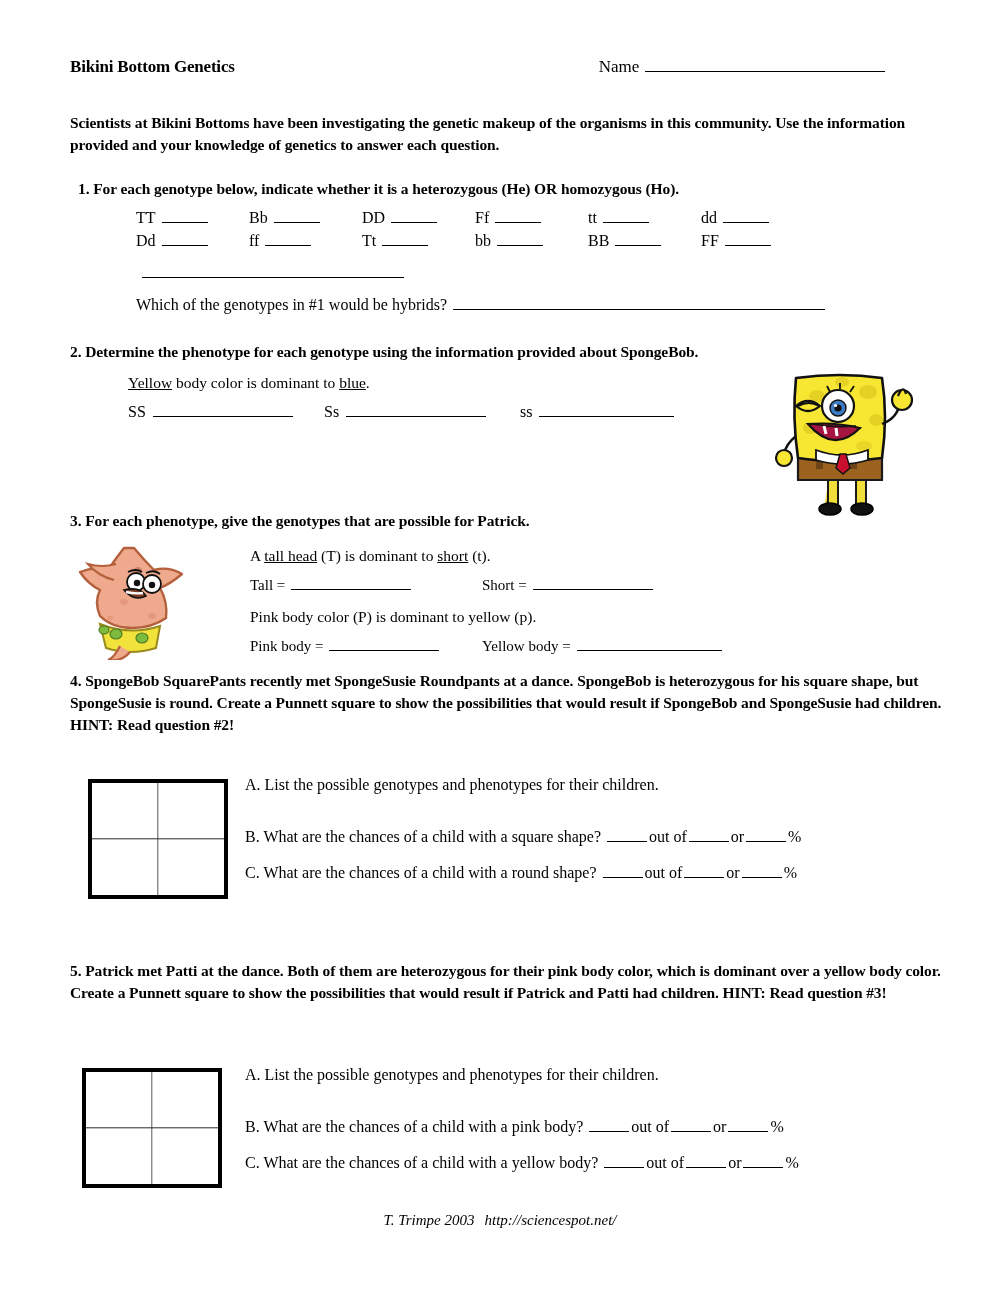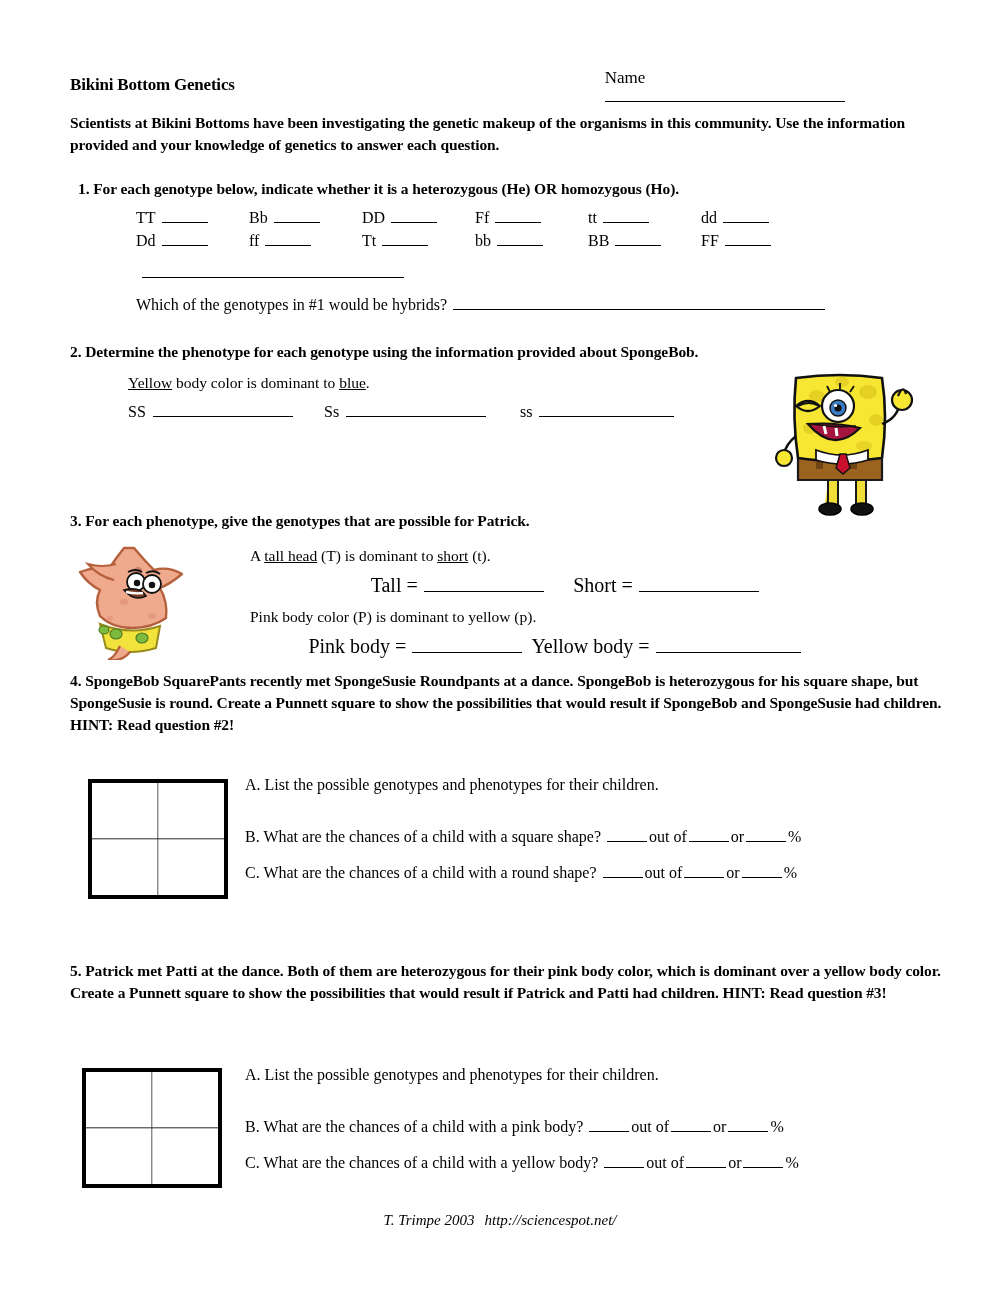--- a/index.html
+++ b/index.html
@@ -10,27 +10,27 @@
     background: #ffffff;
     font-family: "Liberation Serif", "DejaVu Serif", serif;
     color: #000000;
     position: relative;
     overflow: hidden;
   }
   .page { position: relative; width: 1000px; height: 1291px; padding: 0; }
 
   
   .header-row {
-    position: absolute; left: 70px; top: 68px; width: 860px;
-    display: flex; align-items: center;
+    position: absolute; left: 70px; top: 57px; width: 860px;
+    display: flex; align-items: flex-end;
   }
   .doc-title {
     font-weight: bold; font-size: 17px; letter-spacing: -0.2px;
   }
-  .name-group { margin-left: 364px; display: flex; align-items: baseline; flex-direction: column; }
+  .name-group { margin-left: 364px; display: flex; align-items: baseline; }
   .name-label { font-size: 17px; }
   .name-rule {
     display: inline-block; width: 240px; border-bottom: 1.3px solid #000;
     margin-left: 6px; height: 14px;
   }
 
   .intro {
     position: absolute; left: 70px; top: 112px; width: 865px;
     font-weight: bold; font-size: 15.5px; line-height: 22px;
     letter-spacing: -0.1px;
@@ -65,21 +65,21 @@
   .q1-sub { margin-top: 11px; font-size: 16px; white-space: nowrap; }
   .q1-sub .blank { margin-left: 6px; }
 
   
   .pheno-row { display: flex; margin-top: 8px; font-size: 16px; }
   .pheno-cell { width: 196px; white-space: nowrap; }
   .pheno-cell .blank { margin-left: 7px; width: 140px; }
   .pheno-cell.narrow .blank { width: 135px; }
 
   
-  .q3-line { margin-top: 9px; font-size: 20px; white-space: nowrap; text-align: center; }
+  .q3-line { margin-top: 9px; font-size: 15px; white-space: nowrap; }
   .q3-col2 { display: inline-block; width: 232px; }
   .q3-line .blank { margin-left: 6px; }
 
   
   .punnett {
     position: absolute;
     width: 140px; height: 120px;
     border: 4px solid #000;
     background: #fff;
   }

